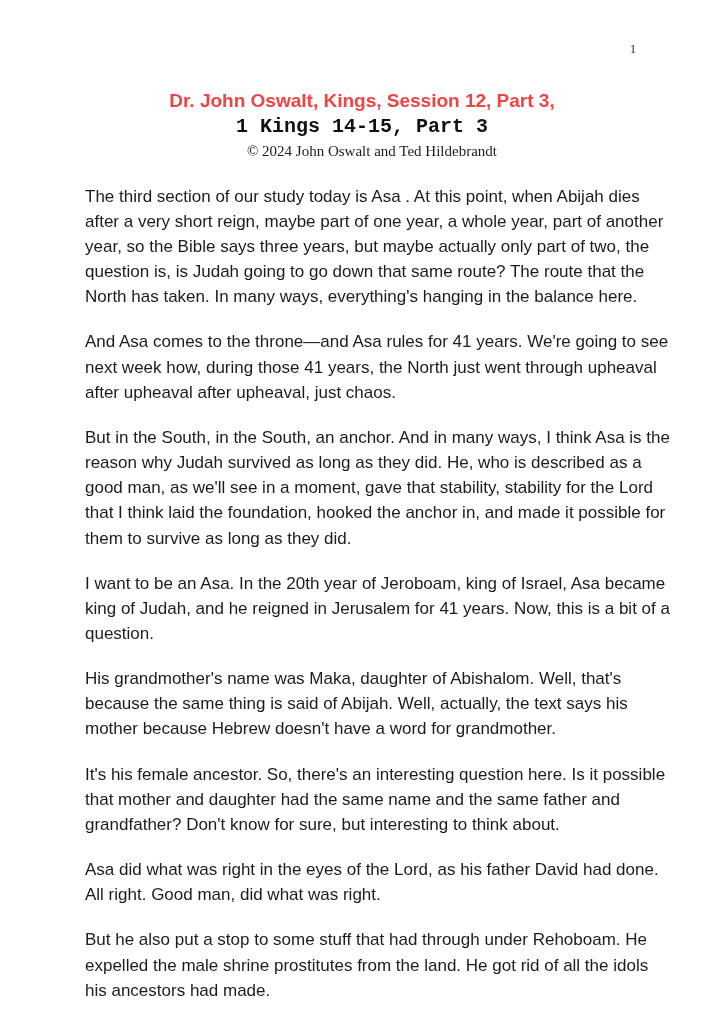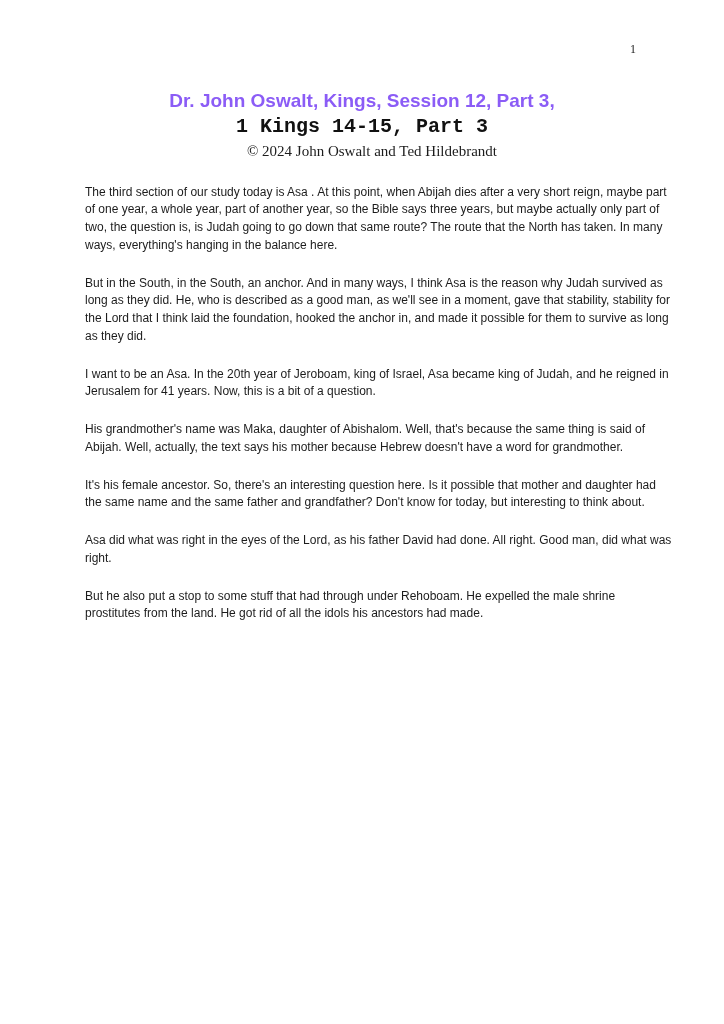--- a/index.html
+++ b/index.html
@@ -27,39 +27,39 @@
   }
   .title-block {
     padding-top: 88px;
     text-align: center;
   }
   .title-line1 {
     font-family: "Liberation Sans", sans-serif;
     font-weight: bold;
     font-size: 19px;
     line-height: 1.35;
-    color: #8b5cf6;
+    color: #ef4444;
   }
   .title-line2 {
     font-family: Liberation Mono, monospace;
     font-weight: bold;
     font-size: 20px;
     line-height: 1.3;
     color: #111111;
   }
   .copyright {
     font-family: "Liberation Serif", serif;
     font-size: 15px;
     margin-top: 3px;
     color: #1c1c1c;
     margin-left: 20px;
   }
   .content {
     margin: 24px 52px 0 85px;
-    font-size: 12px;
+    font-size: 17px;
     line-height: 1.48;
     text-align: left;
   }
   .content p {
     margin: 0 0 20px 0;
   }
 </style>
 </head>
 <body>
 
@@ -68,21 +68,22 @@
   <div class="page-number">1</div>
 
   <div class="title-block">
     <div class="title-line1">Dr. John Oswalt, Kings, Session 12, Part 3,</div>
     <div class="title-line2">1 Kings 14-15, Part 3</div>
     <div class="copyright">© 2024 John Oswalt and Ted Hildebrandt</div>
   </div>
 
   <div class="content">
     <p>The third section of our study today is Asa . At this point, when Abijah dies after a very short reign, maybe part of one year, a whole year, part of another year, so the Bible says three years, but maybe actually only part of two, the question is, is Judah going to go down that same route? The route that the North has taken. In many ways, everything's hanging in the balance here.</p>
+    <p>And Asa comes to the throne—and Asa rules for 41 years. We're going to see next week how, during those 41 years, the North just went through upheaval after upheaval after upheaval, just chaos.</p>
     <p>But in the South, in the South, an anchor. And in many ways, I think Asa is the reason why Judah survived as long as they did. He, who is described as a good man, as we'll see in a moment, gave that stability, stability for the Lord that I think laid the foundation, hooked the anchor in, and made it possible for them to survive as long as they did.</p>
     <p>I want to be an Asa. In the 20th year of Jeroboam, king of Israel, Asa became king of Judah, and he reigned in Jerusalem for 41 years. Now, this is a bit of a question.</p>
     <p>His grandmother's name was Maka, daughter of Abishalom. Well, that's because the same thing is said of Abijah. Well, actually, the text says his mother because Hebrew doesn't have a word for grandmother.</p>
-    <p>It's his female ancestor. So, there's an interesting question here. Is it possible that mother and daughter had the same name and the same father and grandfather? Don't know for today, but interesting to think about.</p>
+    <p>It's his female ancestor. So, there's an interesting question here. Is it possible that mother and daughter had the same name and the same father and grandfather? Don't know for sure, but interesting to think about.</p>
     <p>Asa did what was right in the eyes of the Lord, as his father David had done. All right. Good man, did what was right.</p>
     <p>But he also put a stop to some stuff that had through under Rehoboam. He expelled the male shrine prostitutes from the land. He got rid of all the idols his ancestors had made.</p>
   </div>
 
 </div>
 
 </body></html>

